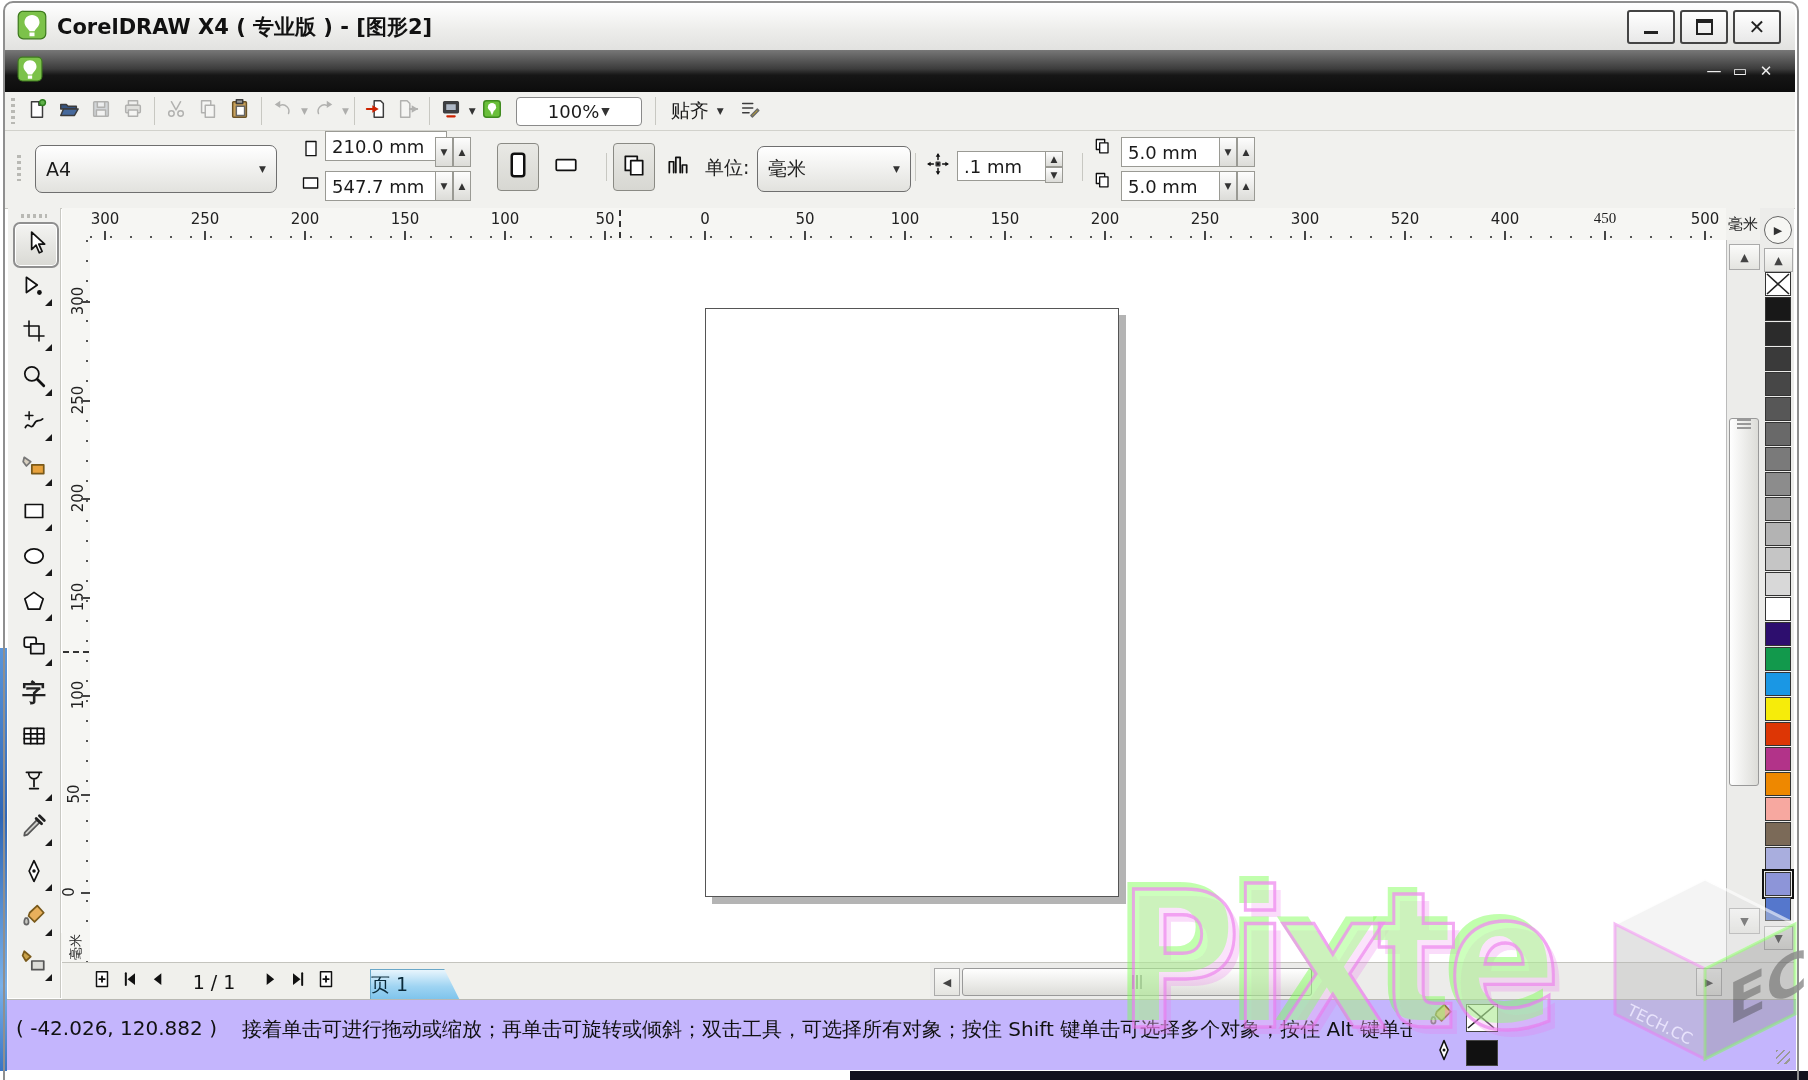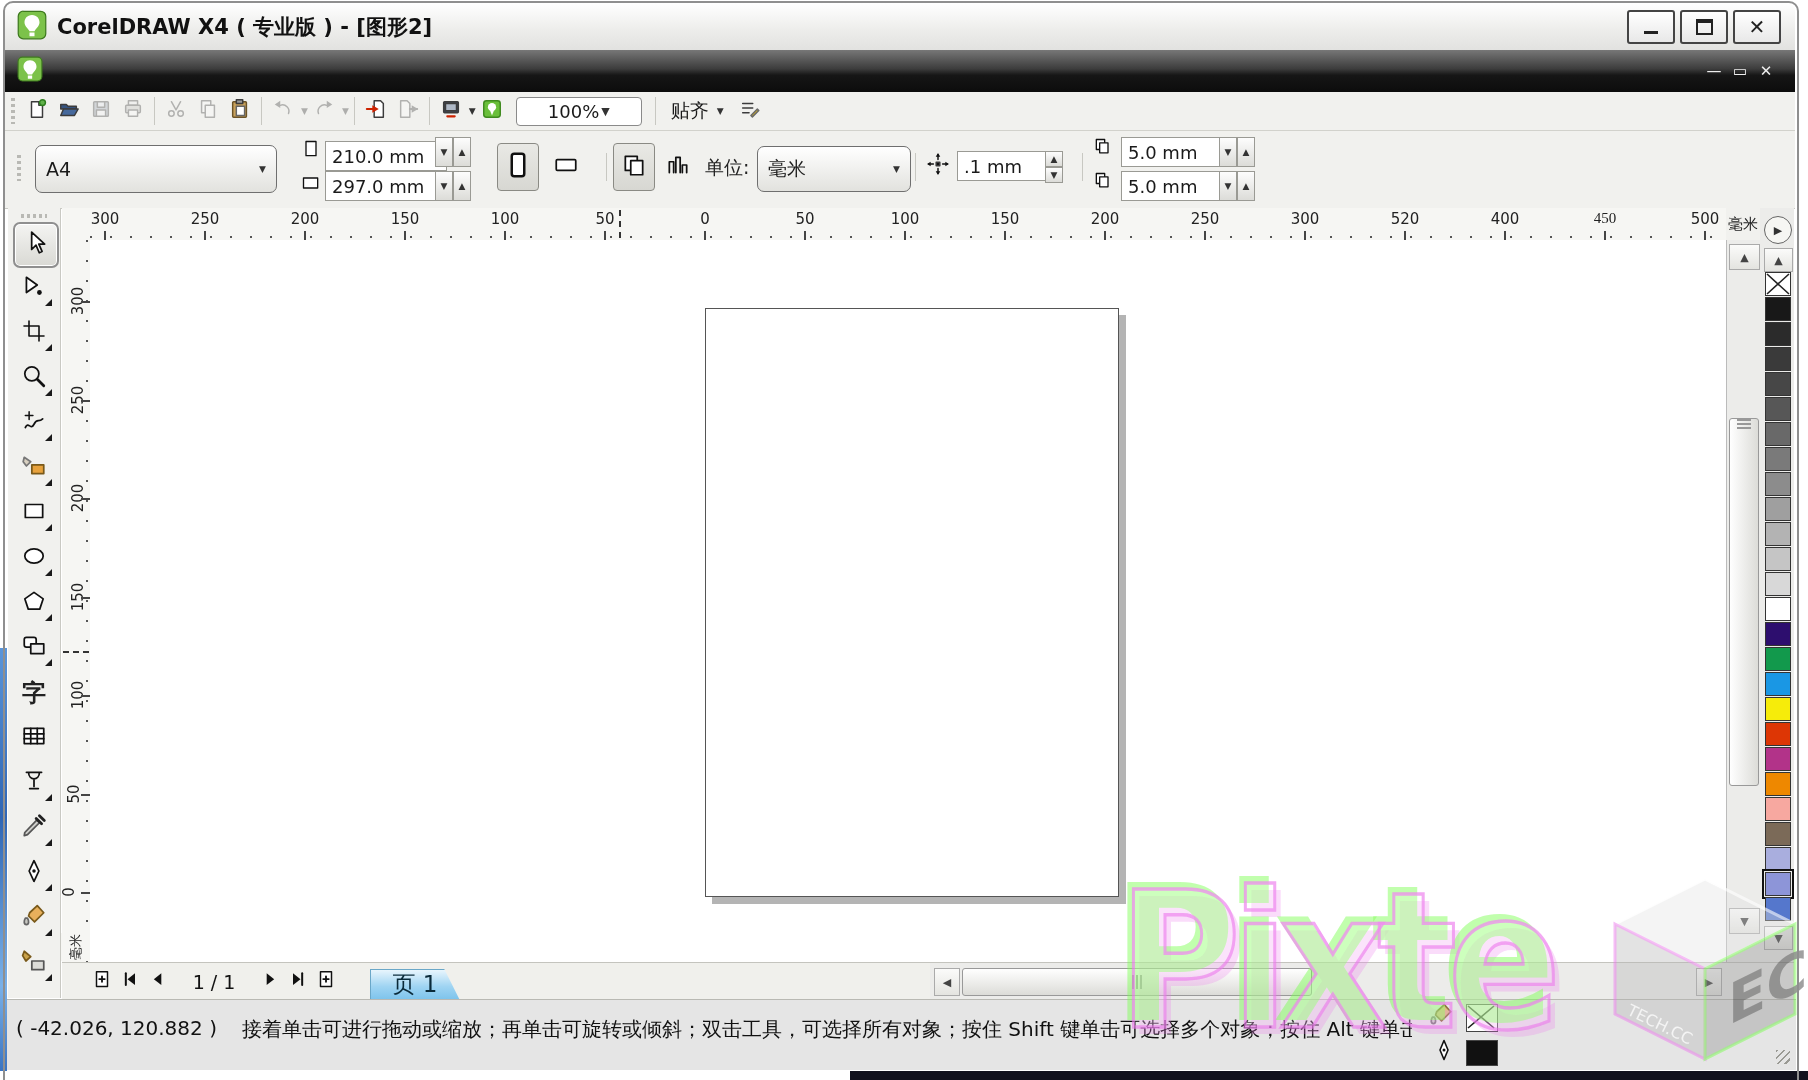--- a/index.html
+++ b/index.html
@@ -99,29 +99,29 @@
   #pal-flyout{left:1764px;top:216px;width:26px;height:26px;border:1.5px solid #666;border-radius:50%;
       background:#f6f6f3;display:flex;align-items:center;justify-content:center;font-size:11px;color:#333;}
   
   #pagenav{left:62px;top:962px;width:868px;height:37px;background:#f0f0ec;border-top:1px solid #c4c4be;
       display:flex;align-items:center;}
   .nav-btn{width:28px;height:26px;display:flex;align-items:center;justify-content:center;}
   #page-counter{width:84px;text-align:center;font-size:19px;color:#111;}
   #page-tab{margin-left:30px;width:88px;height:30px;margin-top:6px;
       background:linear-gradient(#e8f5fd,#9fd4f2 55%,#7cc3ec);
       clip-path:polygon(0 0,calc(100% - 16px) 0,100% 100%,0 100%);
-      display:flex;align-items:center;justify-content:center;font-size:23px;color:#0a2a3a;
+      display:flex;align-items:center;justify-content:flex-start;font-size:19px;color:#0a2a3a;
       border:1px solid #6aa7c8;}
   #hscroll{left:930px;top:962px;width:796px;height:37px;background:#ececea;border-top:1px solid #c4c4be;
       display:flex;align-items:center;}
   #hthumb{position:absolute;left:32px;top:5px;width:348px;height:26px;border:1px solid #999;
       border-radius:3px;background:linear-gradient(#fff,#dcdcd8);display:flex;}
   #corner-box{left:1726px;top:962px;width:68px;height:37px;background:#ececea;border-top:1px solid #c4c4be;}
   
-  #statusbar{left:4px;top:999px;width:1792px;height:70px;background:#e5e5e5;border-top:1px solid #b9b9b3;}
+  #statusbar{left:4px;top:999px;width:1792px;height:70px;background:#c4b5fd;border-top:1px solid #b9b9b3;}
   #coords{position:absolute;left:12px;top:16px;font-size:20px;color:#111;}
   #hint{position:absolute;left:238px;top:16px;width:1170px;font-size:20px;color:#111;
       white-space:nowrap;overflow:hidden;}
   .ind-swatch{position:absolute;border:1.5px solid #444;background:#fff;}
   #resize-grip{position:absolute;right:6px;bottom:6px;width:14px;height:14px;
       background:repeating-linear-gradient(135deg,#9a9a94 0 2px,transparent 2px 5px);}
   
   #bottom-strip{left:850px;top:1071px;width:958px;height:9px;background:#12121e;z-index:40;}
   #desktop-edge{left:0;top:648px;width:7px;height:423px;
       background:linear-gradient(180deg,#5a95da,#2f66b5 40%,#79b0e8 80%,#3a74c2);}
@@ -284,32 +284,32 @@
 
 <div id="propbar" class="abs">
   <div class="handle-v abs" style="left:6px;top:24px;"></div>
   <div class="rcombo abs" style="left:30px;top:14px;width:220px;height:38px;">
     <span>A4</span>
     <span class="dd-arrow">▼</span>
   </div>
   <span class="abs" style="left:296px;top:8px;" id="ic-paper-w"><svg viewBox="0 0 24 24" width="20" height="20" fill="none" stroke="#3c3c3c" stroke-width="1.6" stroke-linecap="round" stroke-linejoin="round">
         <rect x="6" y="3" width="12" height="17" stroke="#111" fill="#fff"></rect>
       </svg></span>
-  <div class="pb-field abs" style="left:320px;top:10px;width:108px;">
+  <div class="pb-field abs" style="left:320px;top:0;width:108px;">
     <span>210.0 mm</span>
   </div>
   <div class="abs" style="left:430px;top:6px;display:flex;">
     <div class="spin">▼</div>
     <div class="spin">▲</div>
   </div>
   <span class="abs" style="left:296px;top:42px;" id="ic-paper-h"><svg viewBox="0 0 24 24" width="20" height="20" fill="none" stroke="#3c3c3c" stroke-width="1.6" stroke-linecap="round" stroke-linejoin="round">
         <rect x="3" y="6" width="17" height="12" stroke="#111" fill="#fff"></rect>
       </svg></span>
   <div class="pb-field abs" style="left:320px;top:40px;width:108px;">
-    <span>297.0 mm</span>
+    <span>547.7 mm</span>
   </div>
   <div class="abs" style="left:430px;top:40px;display:flex;">
     <div class="spin">▼</div>
     <div class="spin">▲</div>
   </div>
   <div class="pb-toggle pressed abs" style="left:492px;top:12px;" id="ic-portrait">
       <span><svg viewBox="0 0 24 24" width="30" height="30" fill="none" stroke="#3c3c3c" stroke-width="1.6" stroke-linecap="round" stroke-linejoin="round">
           <rect x="7" y="3" width="10" height="18" rx="2" stroke="#111" fill="#fff" stroke-width="2"></rect>
         </svg></span>
     </div>

